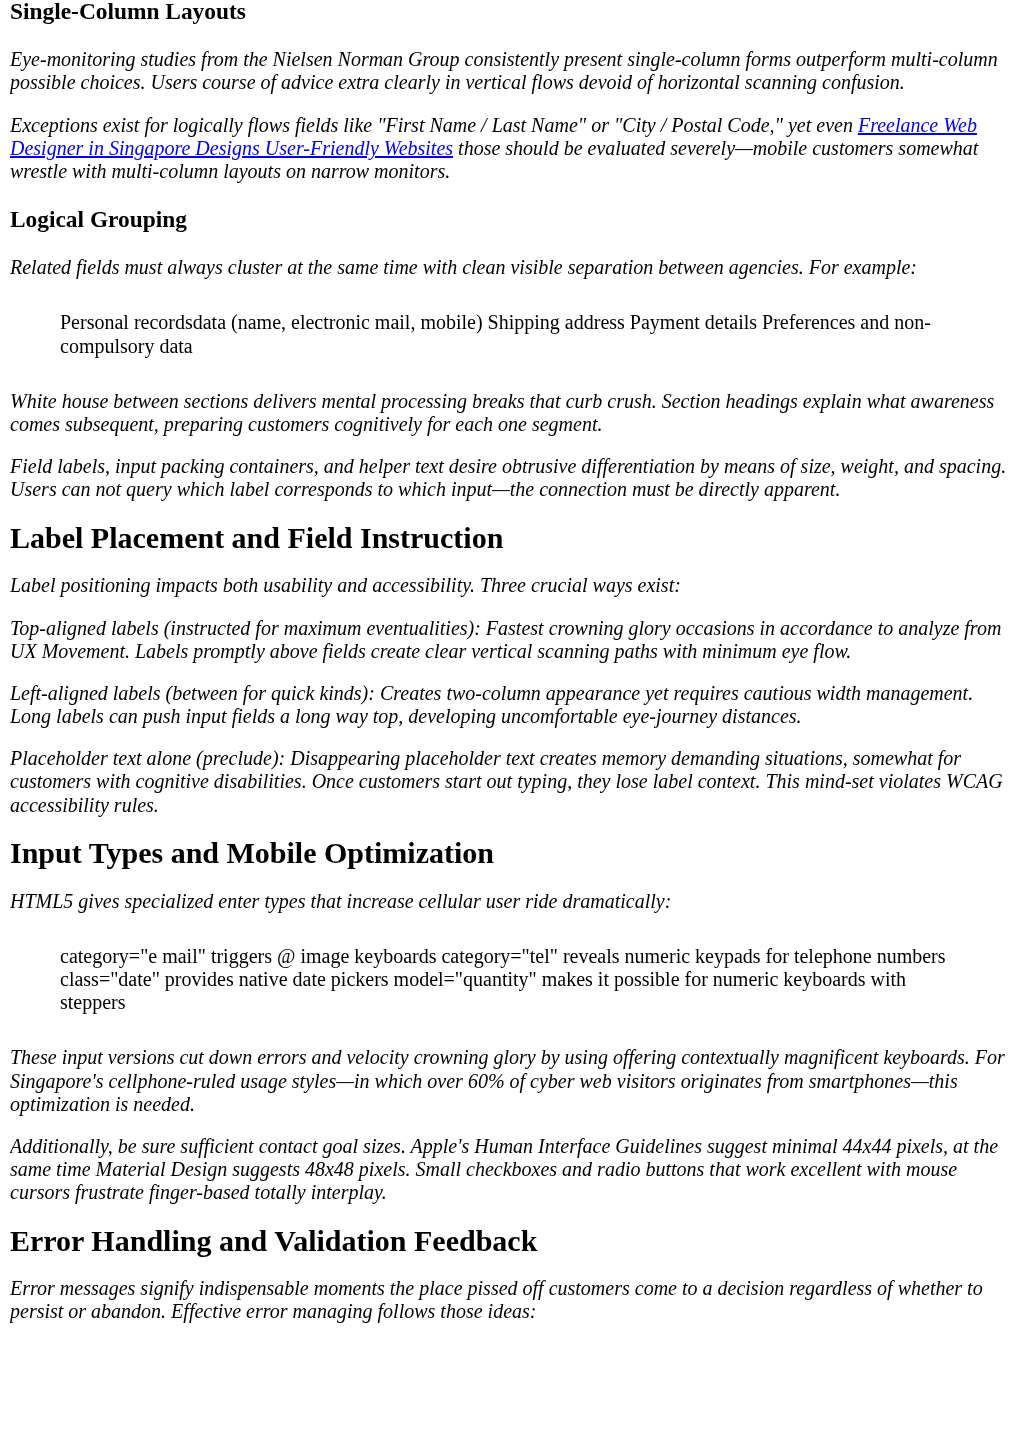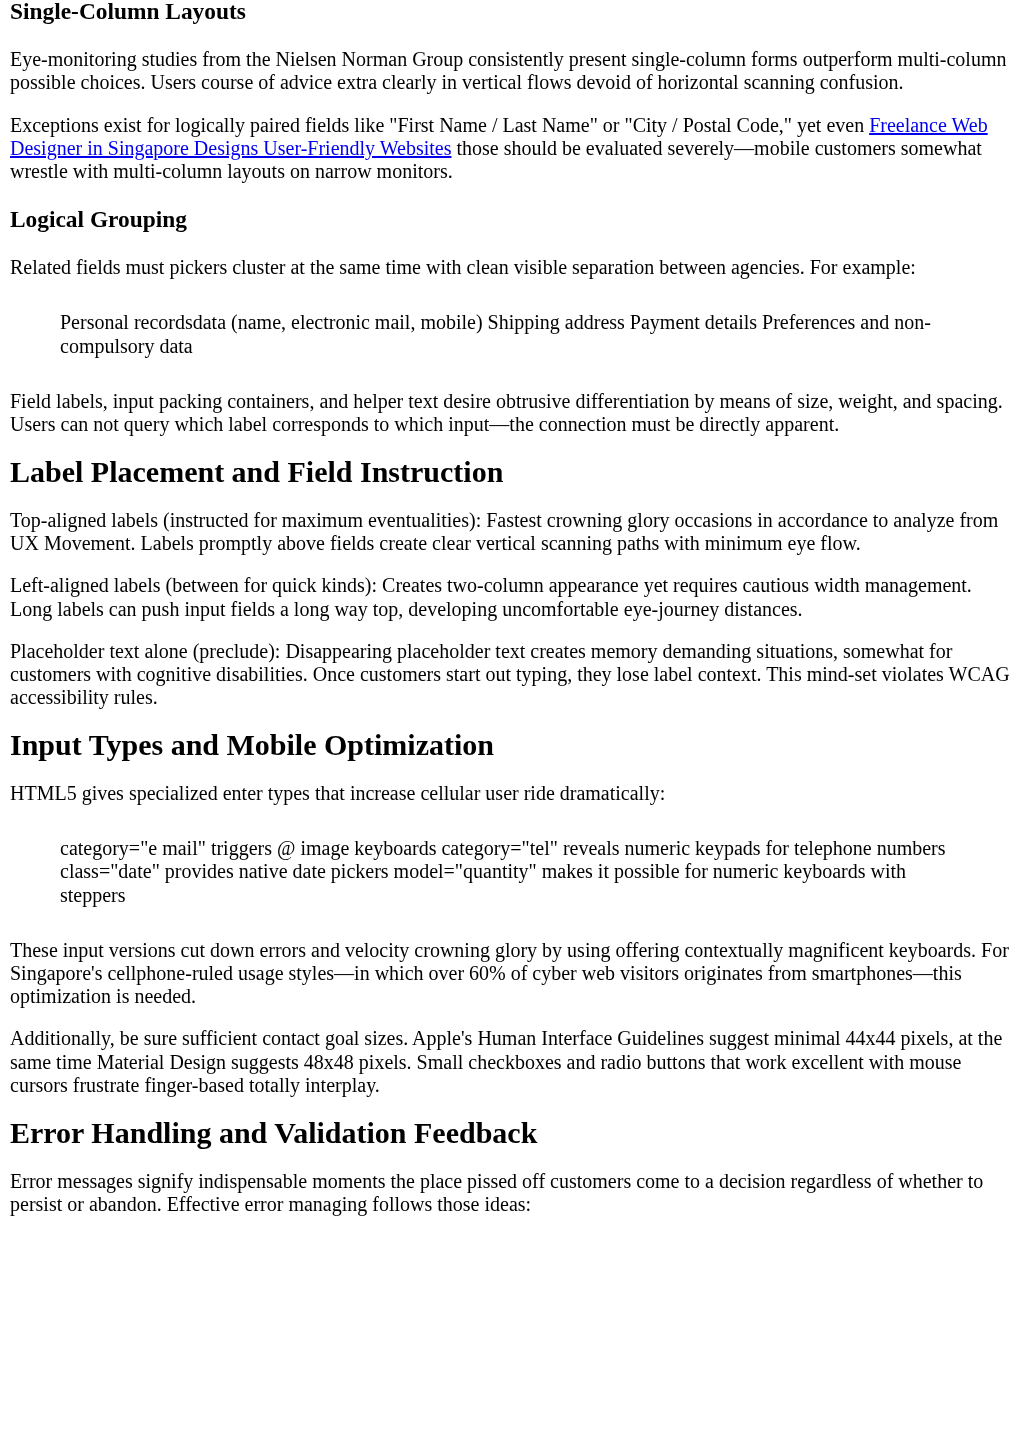--- a/index.html
+++ b/index.html
@@ -21,53 +21,56 @@
   .doc h3.first {
     margin-top: -2px;
   }
   .doc h2 {
     font-size: 30px;
     font-weight: bold;
     margin: 16px 0;
   }
   .doc p {
     margin: 19px 0;
+    font-style: italic;
   }
   .doc blockquote {
     margin: 32px 50px;
   }
   .doc a {
     color: #0000ee;
     text-decoration: underline;
     cursor: pointer;
   }
 </style>
 </head>
 <body>
 
 <div class="doc">
 
   <h3 class="first">Single-Column Layouts</h3>
 
   <p>Eye-monitoring studies from the Nielsen Norman Group consistently present single-column forms outperform multi-column possible choices. Users course of advice extra clearly in vertical flows devoid of horizontal scanning confusion.</p>
 
-  <p><span>Exceptions exist for logically paired fields like "First Name / Last Name" or "City / Postal Code," yet even </span><a href="#">Freelance Web Designer in Singapore Designs User-Friendly Websites</a><span> those should be evaluated severely—mobile customers somewhat wrestle with multi-column layouts on narrow monitors.</span></p>
+  <p><span>Exceptions exist for logically flows fields like "First Name / Last Name" or "City / Postal Code," yet even </span><a href="#">Freelance Web Designer in Singapore Designs User-Friendly Websites</a><span> those should be evaluated severely—mobile customers somewhat wrestle with multi-column layouts on narrow monitors.</span></p>
 
   <h3>Logical Grouping</h3>
 
-  <p>Related fields must pickers cluster at the same time with clean visible separation between agencies. For example:</p>
+  <p>Related fields must always cluster at the same time with clean visible separation between agencies. For example:</p>
 
   <blockquote>Personal recordsdata (name, electronic mail, mobile) Shipping address Payment details Preferences and non-compulsory data</blockquote>
 
+  <p>White house between sections delivers mental processing breaks that curb crush. Section headings explain what awareness comes subsequent, preparing customers cognitively for each one segment.</p>
 
 
   <p>Field labels, input packing containers, and helper text desire obtrusive differentiation by means of size, weight, and spacing. Users can not query which label corresponds to which input—the connection must be directly apparent.</p>
 
   <h2>Label Placement and Field Instruction</h2>
 
+  <p>Label positioning impacts both usability and accessibility. Three crucial ways exist:</p>
 
   <p>Top-aligned labels (instructed for maximum eventualities): Fastest crowning glory occasions in accordance to analyze from UX Movement. Labels promptly above fields create clear vertical scanning paths with minimum eye flow.</p>
 
   <p>Left-aligned labels (between for quick kinds): Creates two-column appearance yet requires cautious width management. Long labels can push input fields a long way top, developing uncomfortable eye-journey distances.</p>
 
   <p>Placeholder text alone (preclude): Disappearing placeholder text creates memory demanding situations, somewhat for customers with cognitive disabilities. Once customers start out typing, they lose label context. This mind-set violates WCAG accessibility rules.</p>
 
 
   <h2>Input Types and Mobile Optimization</h2>
 

